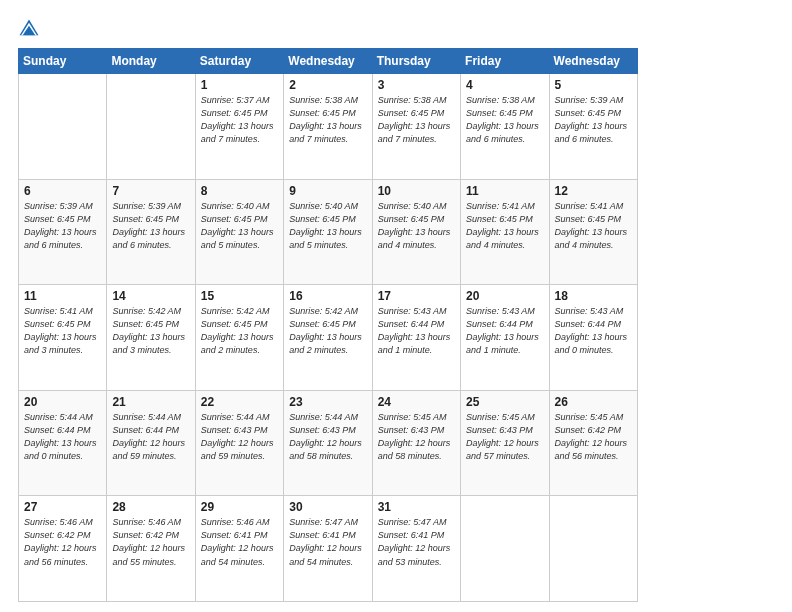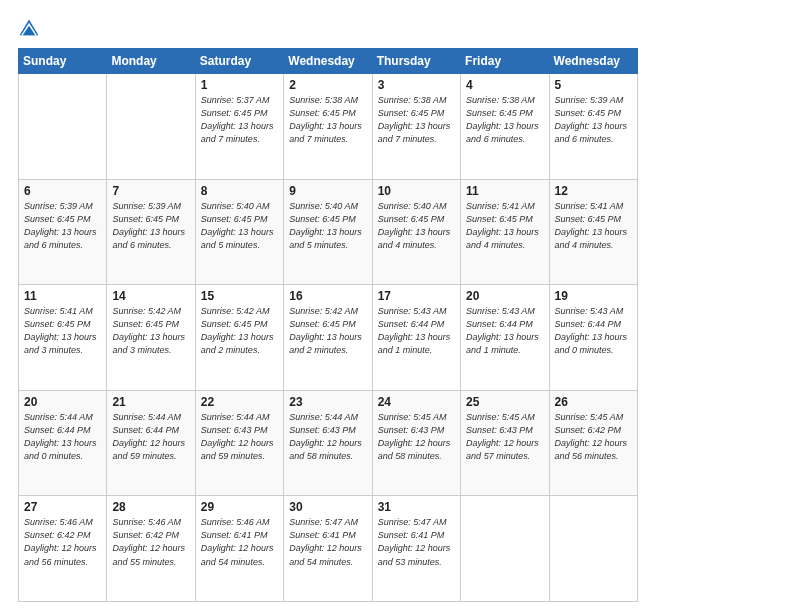--- a/index.html
+++ b/index.html
@@ -241,21 +241,21 @@
 Sunset: 6:44 PM
 Daylight: 13 hours and 1 minute.</div>
           </td>
           <td>
             <span class="day-num">20</span>
             <div class="day-info" style="white-space: pre-line;">Sunrise: 5:43 AM
 Sunset: 6:44 PM
 Daylight: 13 hours and 1 minute.</div>
           </td>
           <td>
-            <span class="day-num">19</span>
+            <span class="day-num">18</span>
             <div class="day-info" style="white-space: pre-line;">Sunrise: 5:43 AM
 Sunset: 6:44 PM
 Daylight: 13 hours and 0 minutes.</div>
           </td>
         </tr>
         <tr>
           <td>
             <span class="day-num">20</span>
             <div class="day-info" style="white-space: pre-line;">Sunrise: 5:44 AM
 Sunset: 6:44 PM

